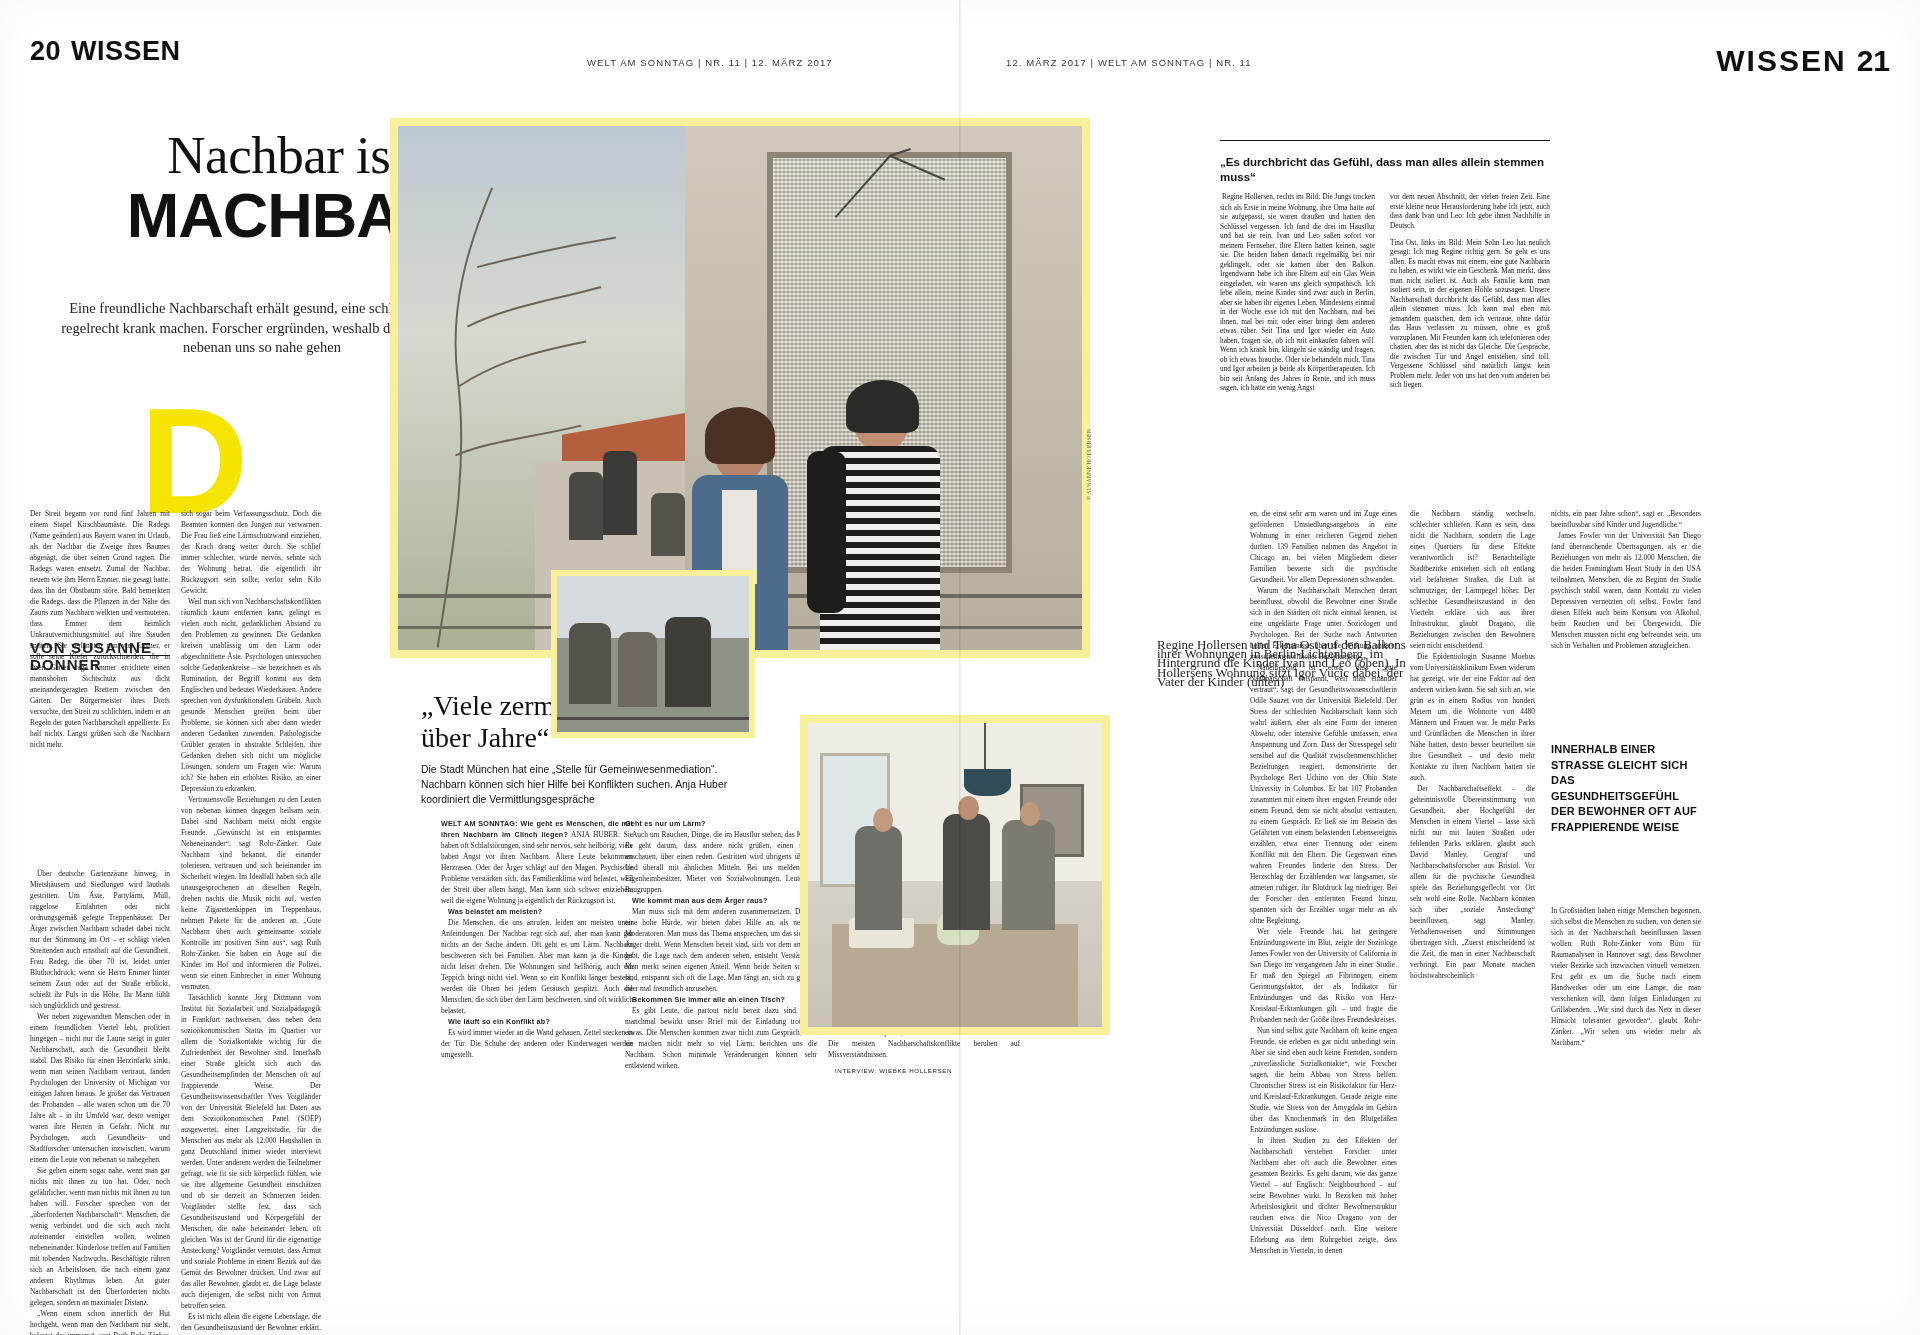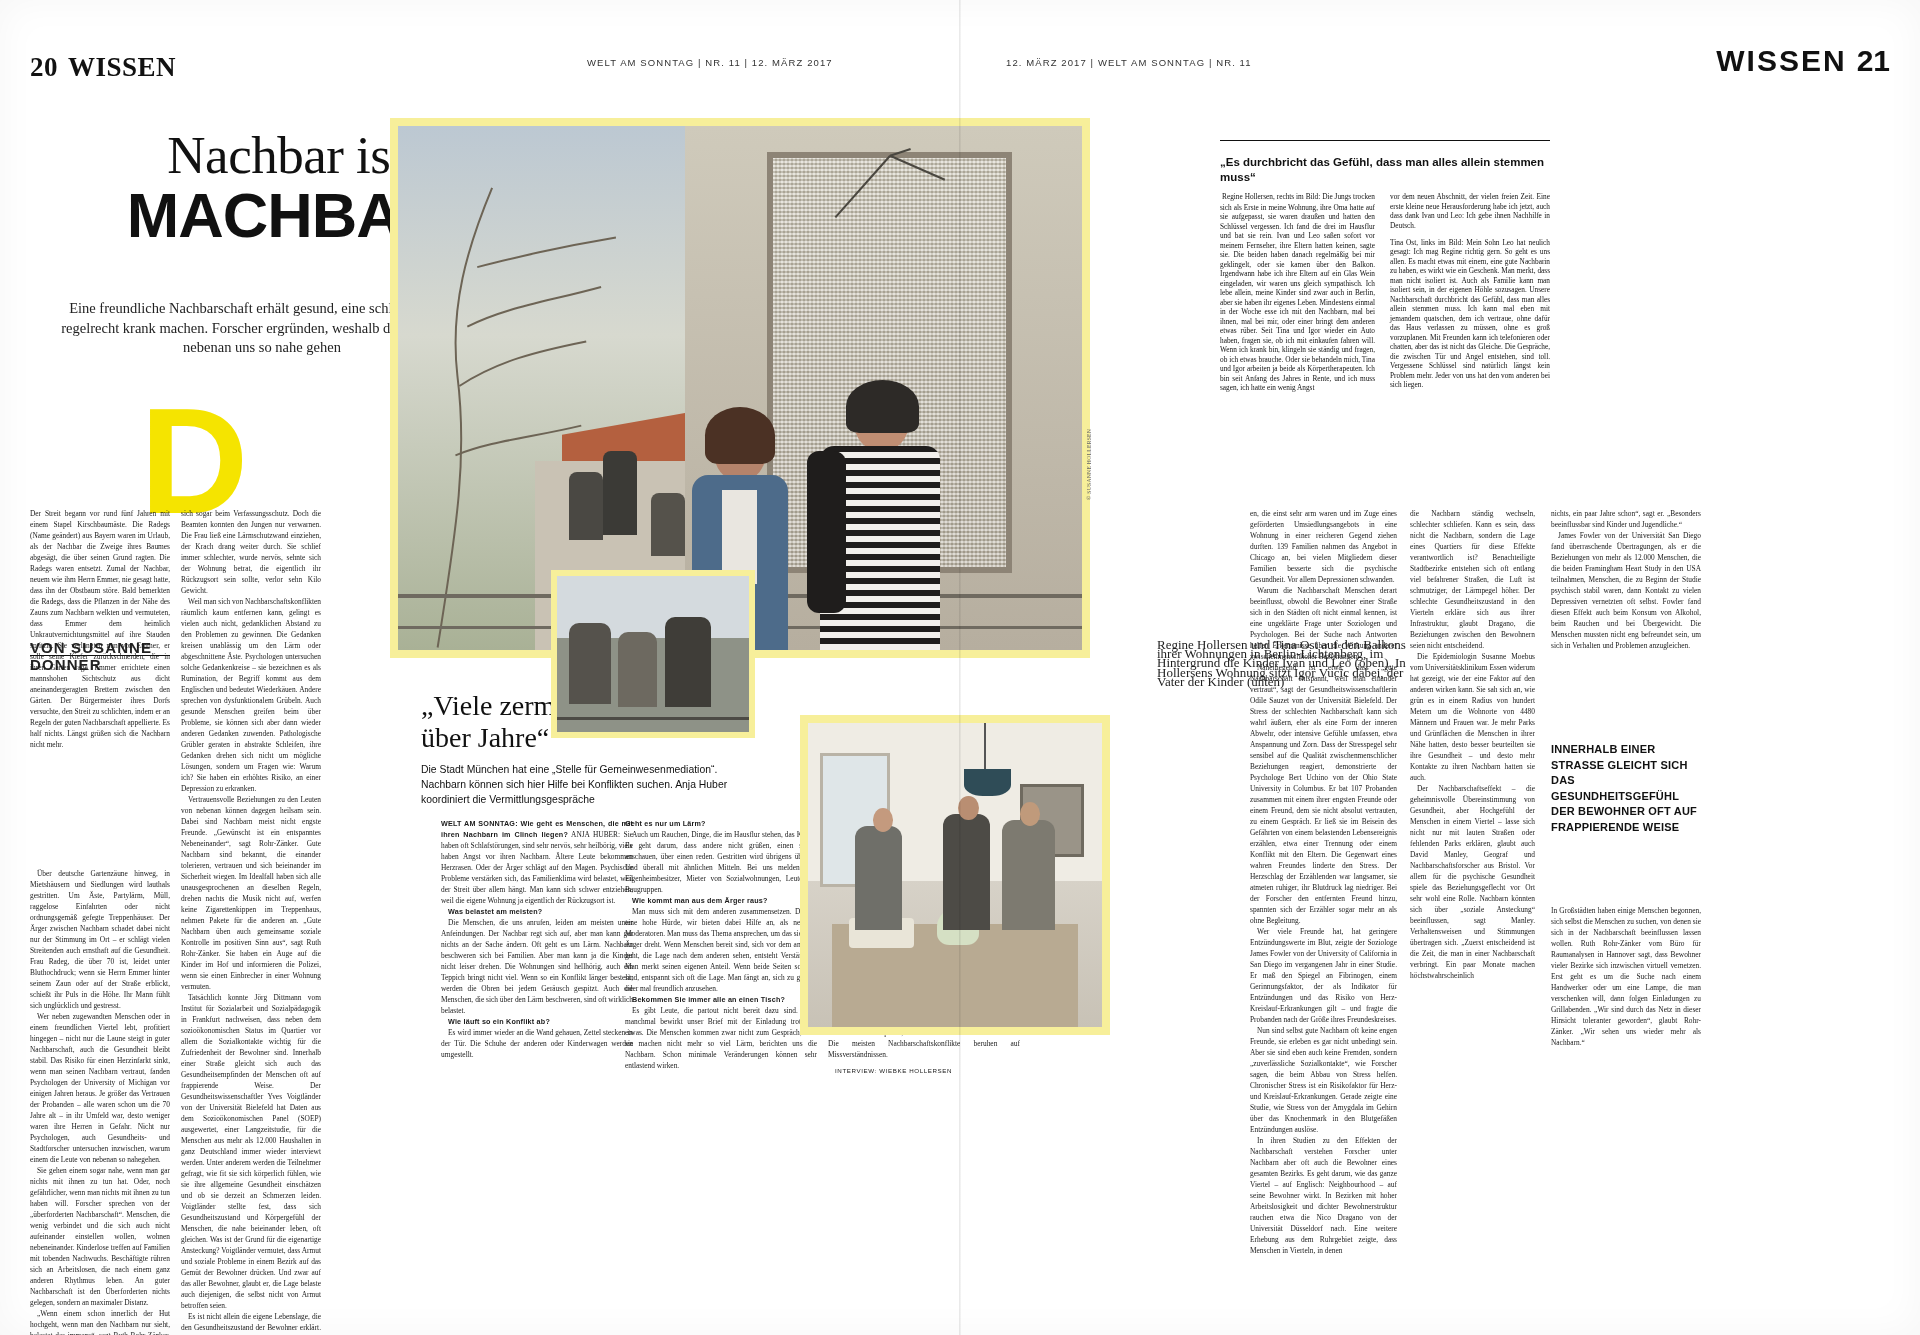--- a/index.html
+++ b/index.html
@@ -2,21 +2,21 @@
 <html lang="de"><head>
 <meta charset="utf-8">
 <style>
   html,body{margin:0;padding:0;background:#e8e8e6;}
   body{width:1920px;height:1335px;font-family:"Liberation Serif",serif;color:#111;}
   .spread{position:relative;width:1920px;height:1335px;background:#fff;overflow:hidden;}
   .page-fold{position:absolute;left:959px;top:0;width:2px;height:1335px;background:linear-gradient(to right,rgba(0,0,0,.10),rgba(0,0,0,.03));}
   .sheet-shadow{position:absolute;left:0;top:0;right:0;bottom:0;box-shadow:inset 0 0 40px rgba(0,0,0,.04);pointer-events:none;}
 
   
-  .head-left{position:absolute;left:30px;top:52px;font-family:Liberation Serif, serif;font-weight:700;font-size:27px;letter-spacing:.5px;}
+  .head-left{position:absolute;left:30px;top:36px;font-family:Liberation Sans, sans-serif;font-weight:700;font-size:27px;letter-spacing:.5px;}
   .head-left .num{margin-right:10px;}
   .head-right{position:absolute;right:30px;top:44px;font-family:"Liberation Sans",sans-serif;font-weight:700;font-size:30px;letter-spacing:2px;}
   .head-right .num{margin-left:10px;letter-spacing:0;}
   .folio-c-left{position:absolute;left:587px;top:57px;font-family:"Liberation Sans",sans-serif;font-size:9.5px;letter-spacing:1.1px;color:#333;}
   .folio-c-right{position:absolute;left:1006px;top:57px;font-family:"Liberation Sans",sans-serif;font-size:9.5px;letter-spacing:1.1px;color:#333;}
 
   
   .headline{position:absolute;left:86px;top:128px;width:400px;text-align:center;}
   .headline .l1{font-size:53px;line-height:52px;letter-spacing:-.5px;}
   .headline .l2{font-size:53px;line-height:54px;letter-spacing:-.5px;}

